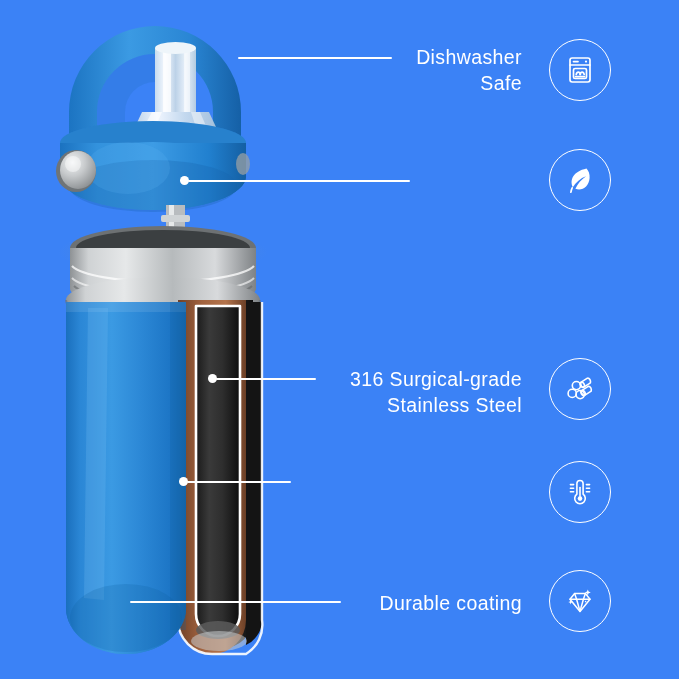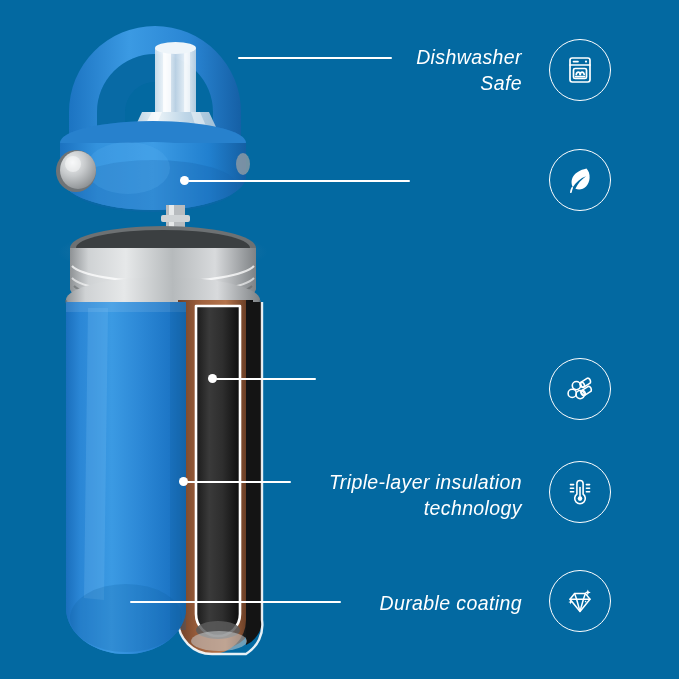--- a/index.html
+++ b/index.html
@@ -4,24 +4,23 @@
 <style>
   html, body {
     margin: 0;
     padding: 0;
     background: #b0cfe6;
   }
   #stage {
     position: relative;
     width: 679px;
     height: 679px;
-    background: #0369a1;
+    background: #3b82f6;
     overflow: hidden;
     font-family: "Liberation Sans", sans-serif;
-    font-style: italic;
     -webkit-font-smoothing: antialiased;
   }
 
   
   #product {
     position: absolute;
     left: 0; top: 0;
     width: 679px; height: 679px;
     pointer-events: none;
   }
@@ -244,23 +243,23 @@
 
   <div class="leader-dot" style="left:179px; top:477px;"></div>
   <div class="leader-line" style="left:187px; top:481px; width:104px;"></div>
 
   <div class="leader-line" style="left:130px; top:601px; width:211px;"></div>
 
   <div class="callout-label" style="right:157px; top:44px;">Dishwasher
 Safe</div>
 
 
-
-  <div class="callout-label" style="right:157px; top:469px;">Triple-layer insulation
-technology</div>
+  <div class="callout-label" style="right:157px; top:366px;">316 Surgical-grade
+Stainless Steel</div>
+
 
   <div class="callout-label" style="right:157px; top:590px;text-align:right;">Durable coating</div>
 
   <div class="icon-badge" style="left:549px; top:39px;">
     <svg width="32" height="32" viewBox="0 0 32 32" fill="none" stroke="#ffffff" stroke-width="1.7" stroke-linecap="round" stroke-linejoin="round">
       <rect x="6" y="4" width="20" height="24" rx="2.2"></rect>
       <line x1="6" y1="11" x2="26" y2="11"></line>
       <line x1="9.5" y1="7.6" x2="14" y2="7.6"></line>
       <circle cx="22" cy="7.6" r="1.1" fill="#ffffff" stroke="none"></circle>
       <rect x="9.5" y="14.5" width="13" height="10" rx="1.6"></rect>

